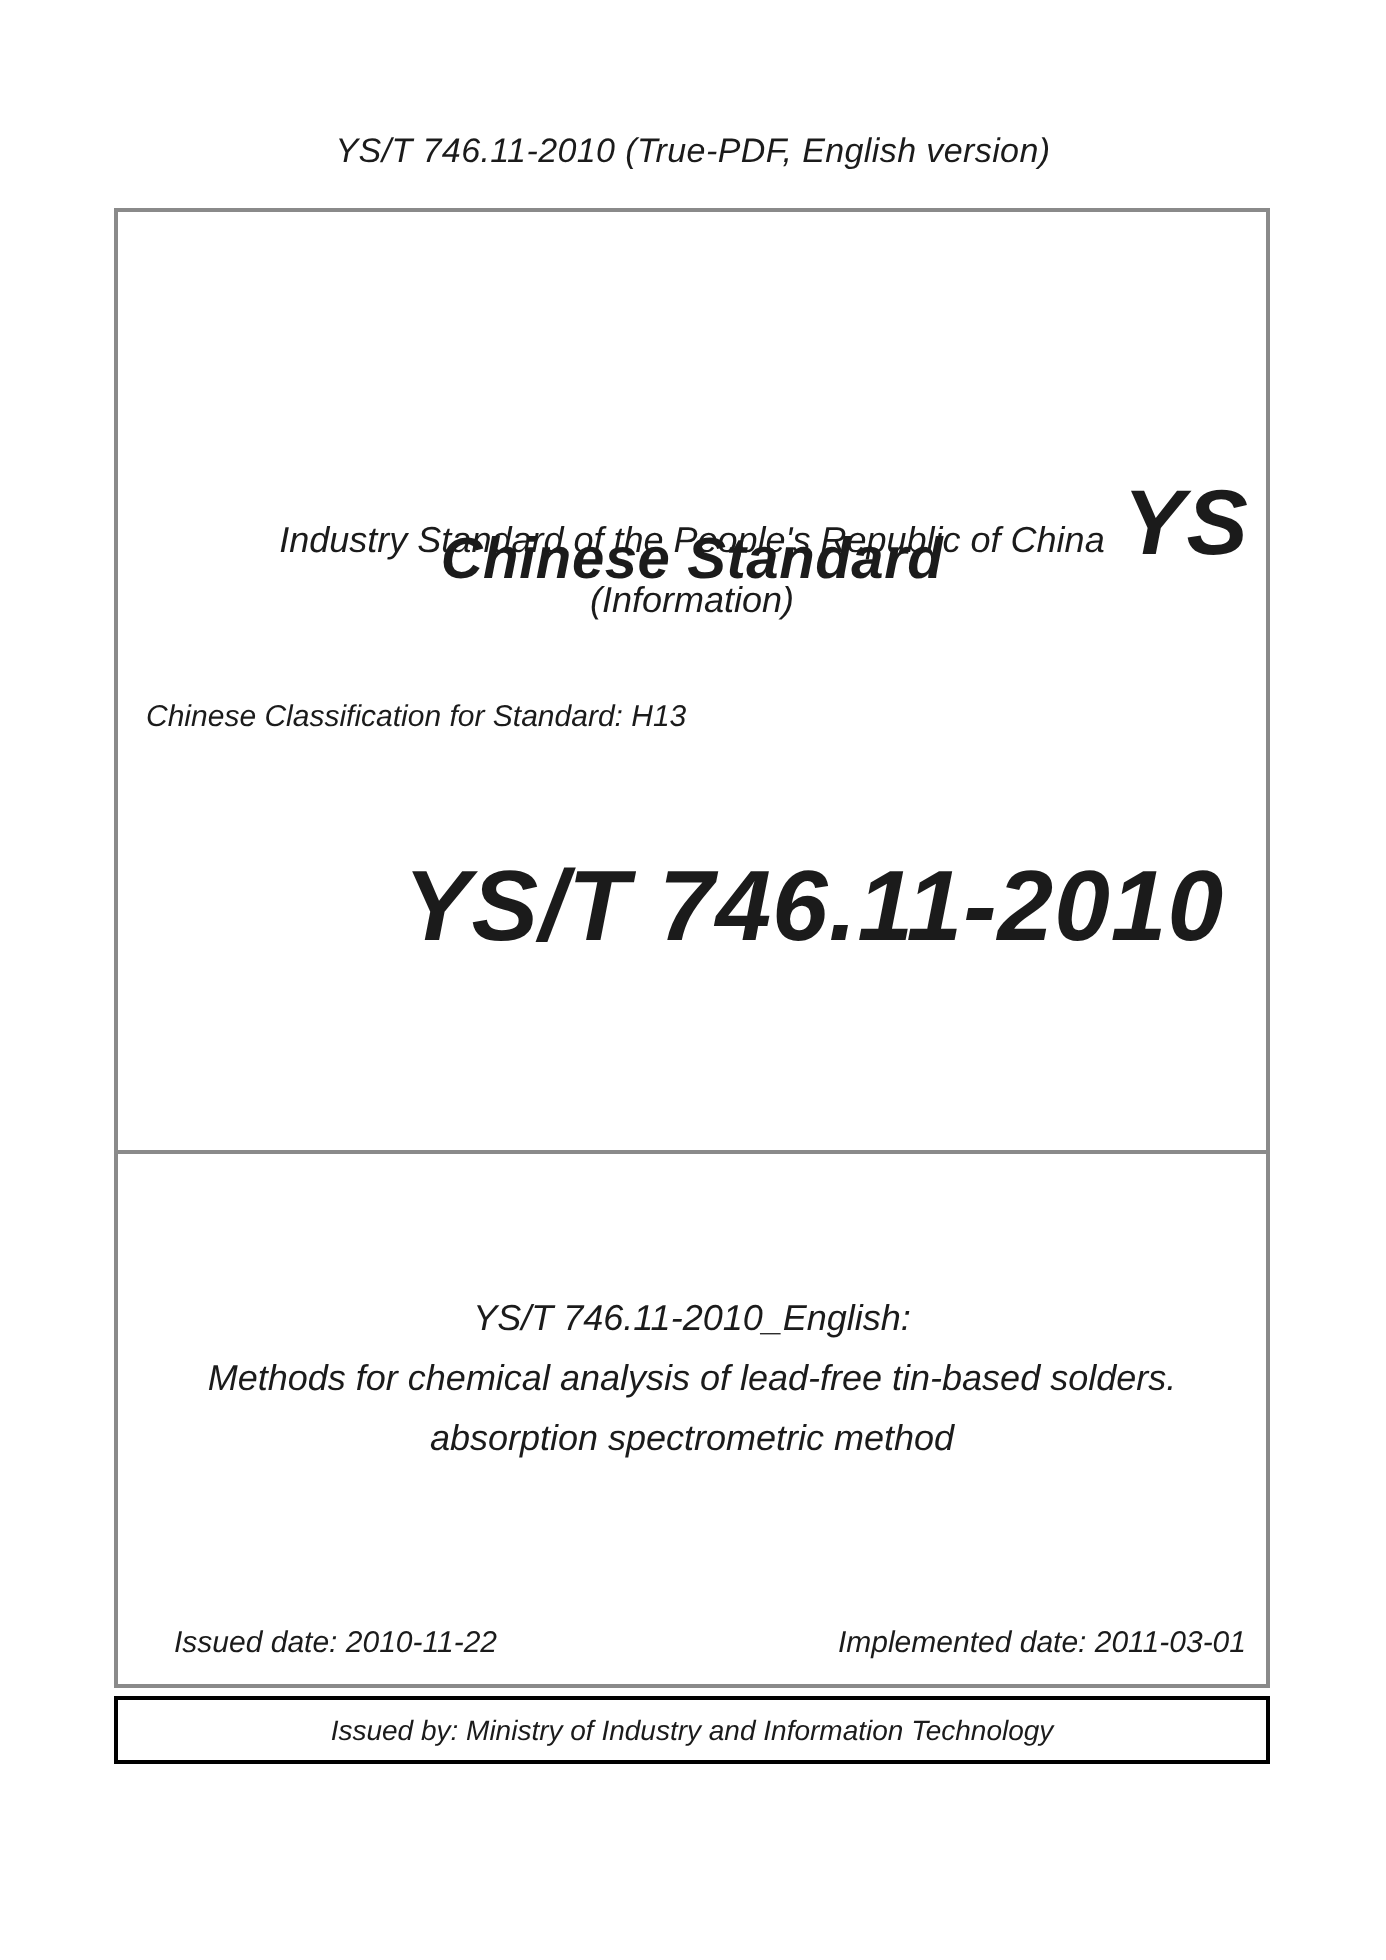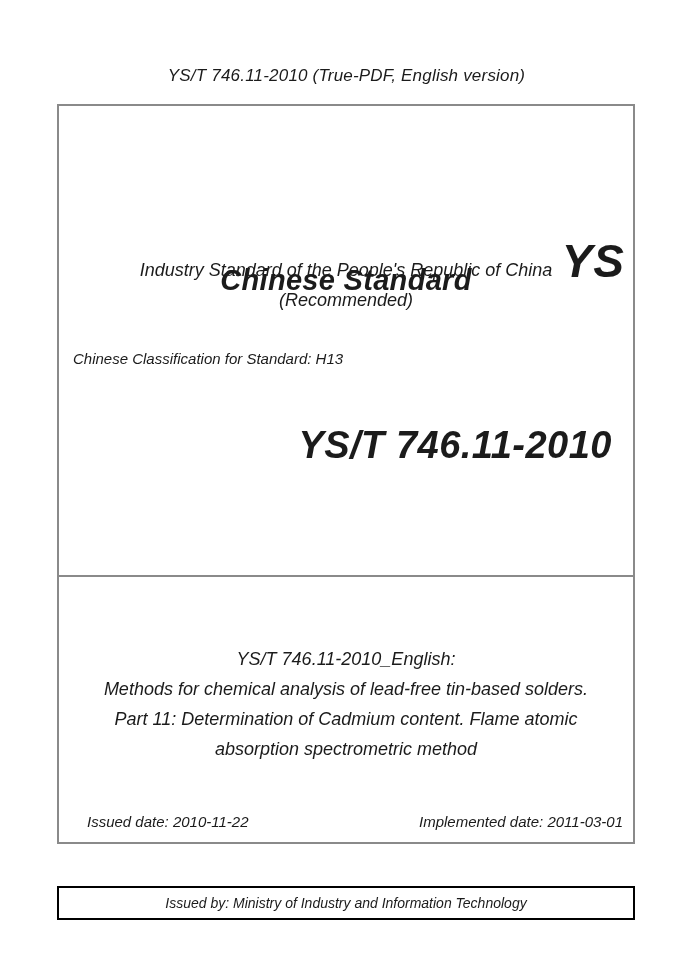--- a/index.html
+++ b/index.html
@@ -33,37 +33,37 @@
   .jurisdiction {
     position:absolute; top:149px; left:0; right:0;
     text-align:center; font-size:18px; line-height:30px;
   }
   .classification {
     position:absolute; top:244px; left:14px;
     font-size:15px;
   }
   .standard-number {
     position:absolute; top:318px; right:21px;
-    font-size:38px; font-weight:bold; text-align:right; letter-spacing:0.5px;margin-left:28px;
+    font-size:50px; font-weight:bold; text-align:right; letter-spacing:0.5px;margin-left:28px;
   }
   .divider {
     position:absolute; top:469px; left:0; right:0;
     border-top:2px solid var(--border-gray,#8a8a8a);
   }
   .english-title {
     position:absolute; top:516px; left:8px; right:8px;
     text-align:center; font-size:18px; line-height:30px;margin-top:22px;
   }
   .dates-row {
     position:absolute; bottom:12px; left:28px; right:10px;
     display:flex; justify-content:space-between;
     font-size:15px;
   }
   .issuer-box {
-    position:absolute; top:886px; left:57px;
+    position:absolute; top:848px; left:57px;
     width:578px; height:34px;
     border:2px solid var(--border-black,#000000);
     display:flex; align-items:center; justify-content:center;
     font-size:14px;
   }
   .site-link {
     position:absolute; top:894px; left:0; right:0;
     text-align:center; font-size:17px;
   }
   .site-link a {
@@ -80,33 +80,32 @@
   <div class="header-line">YS/T 746.11-2010 (True-PDF, English version)</div>
 
   <div class="main-box">
 
     <div class="brand-title">Chinese Standard</div>
 
     <div class="ys-logo">YS</div>
 
     <div class="jurisdiction">
       <div>Industry Standard of the People's Republic of China</div>
-      <div>(Recommended)</div>
+      <div>(Information)</div>
     </div>
 
     <div class="classification">Chinese Classification for Standard: H13</div>
 
     <div class="standard-number">YS/T 746.11-2010</div>
 
     <div class="divider"></div>
 
     <div class="english-title">
       <div>YS/T 746.11-2010_English:</div>
       <div>Methods for chemical analysis of lead-free tin-based solders.</div>
-      <div>Part 11: Determination of Cadmium content. Flame atomic</div>
       <div>absorption spectrometric method</div>
     </div>
 
     <div class="dates-row">
       <span>Issued date: 2010-11-22</span>
       <span>Implemented date: 2011-03-01</span>
     </div>
 
   </div>
 

